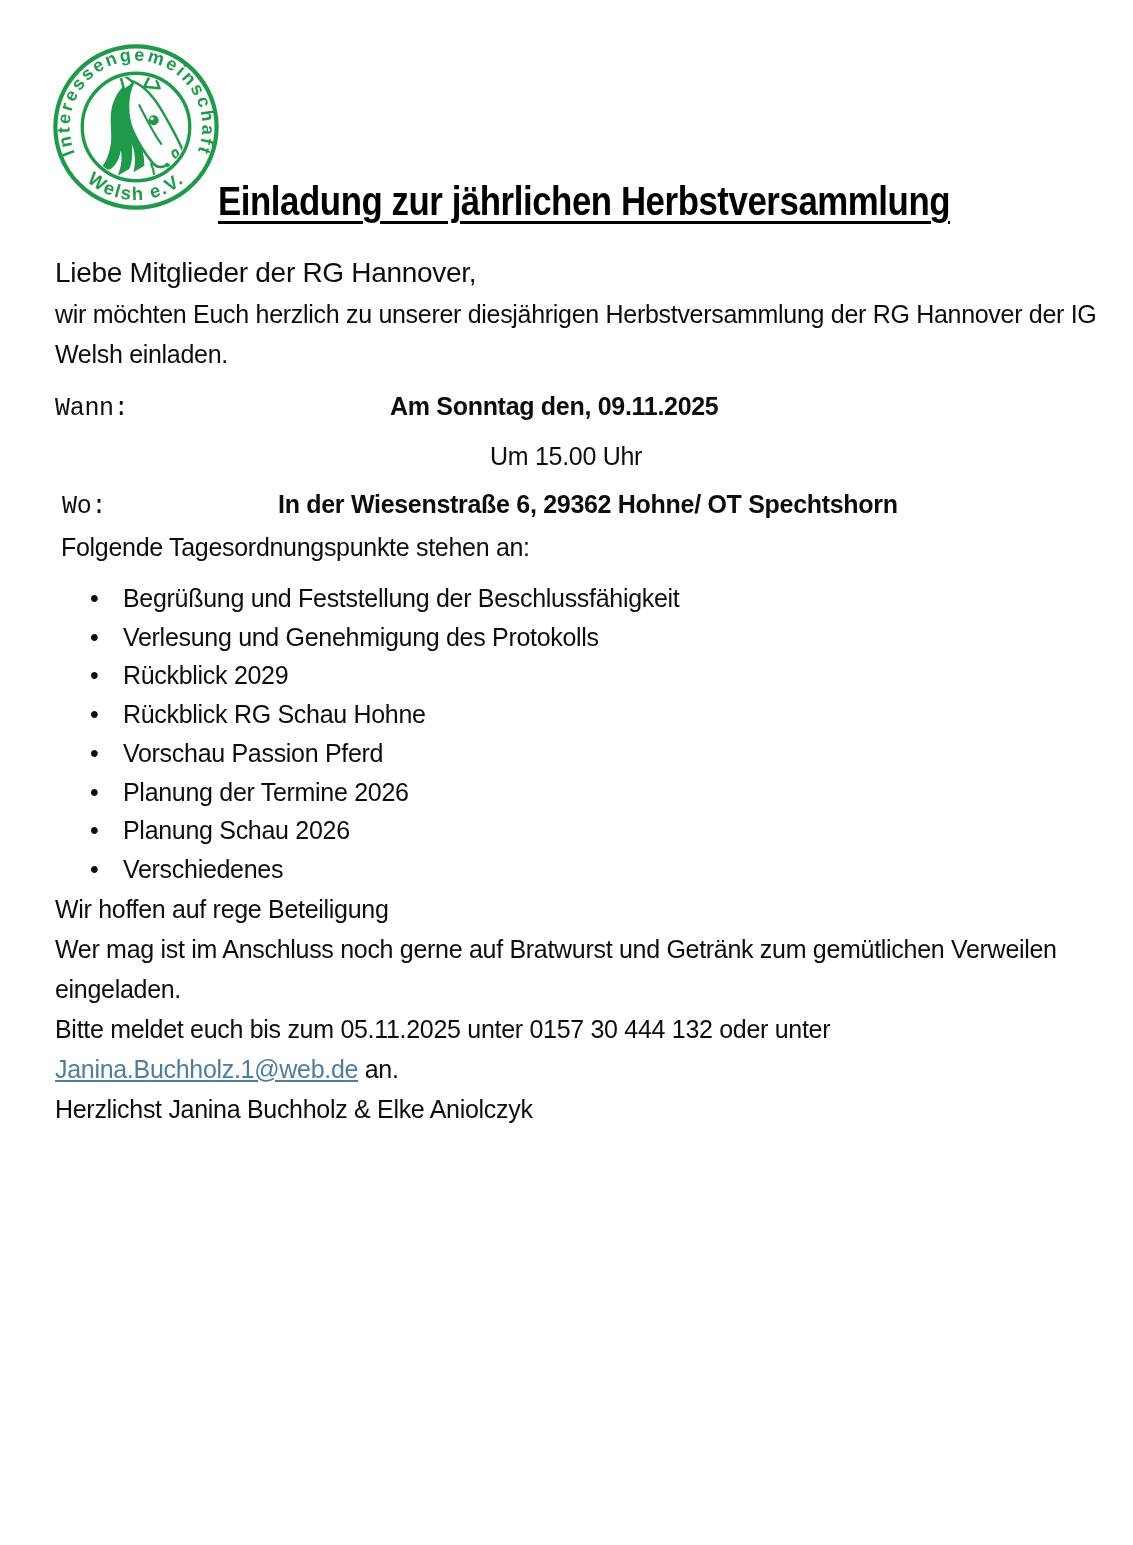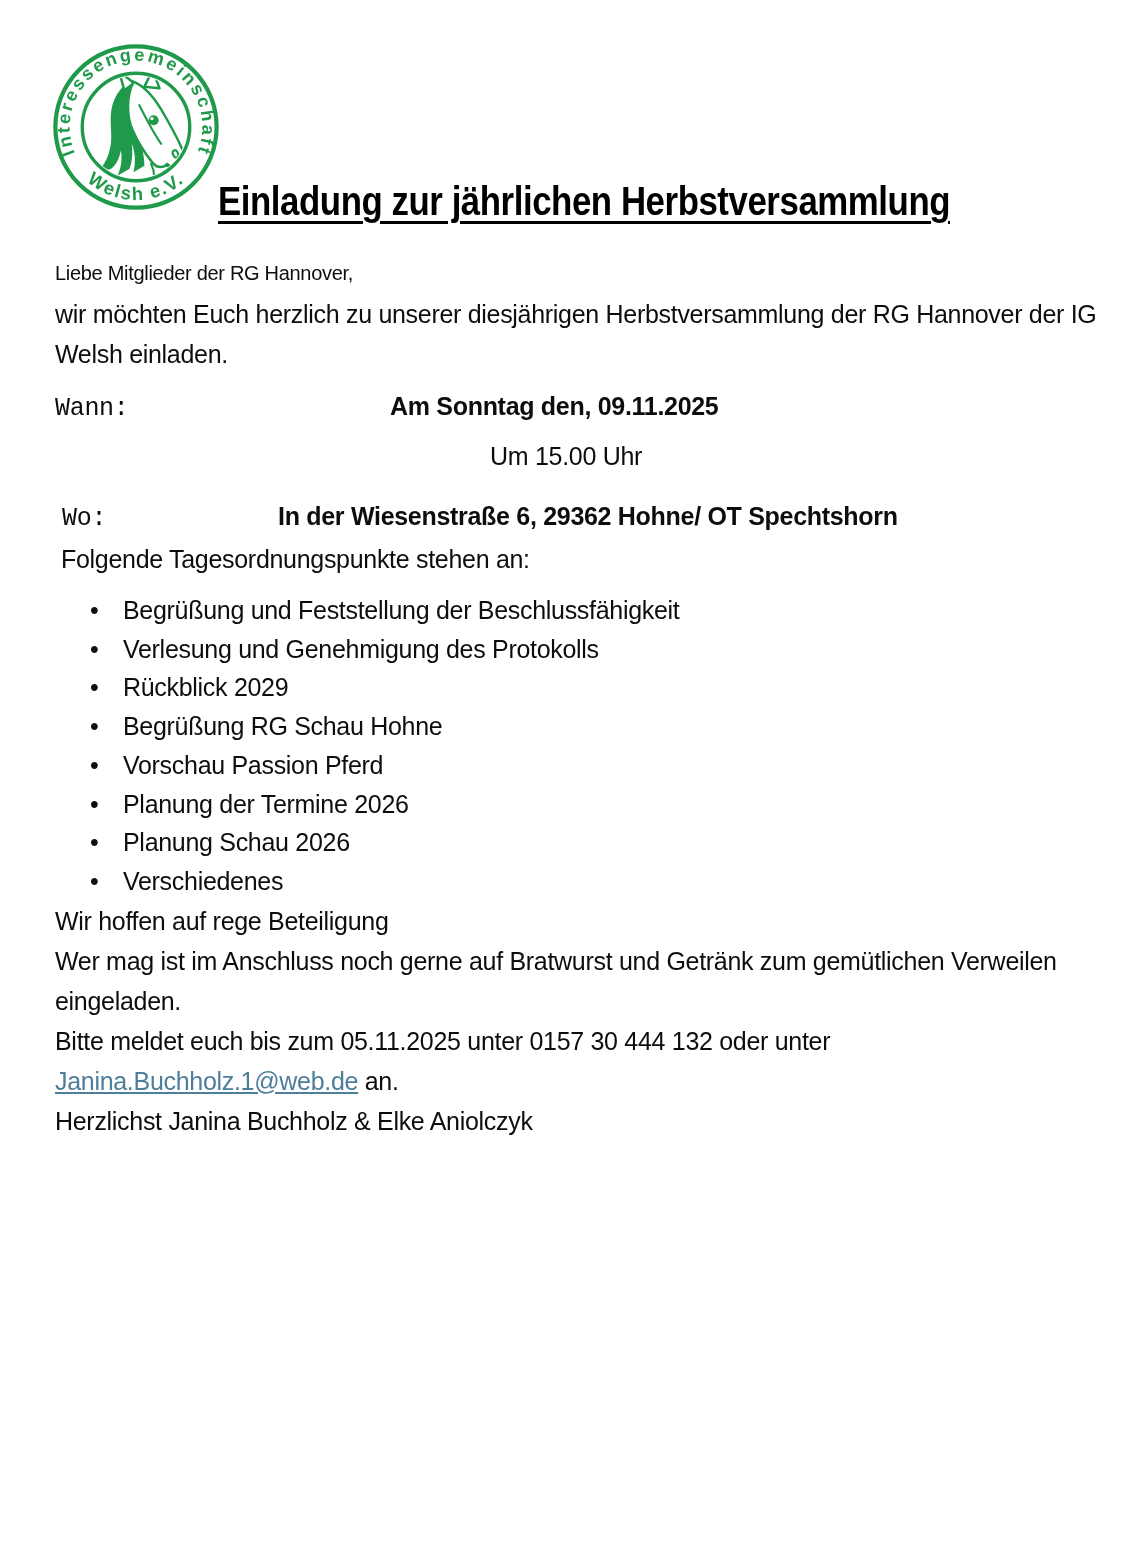--- a/index.html
+++ b/index.html
@@ -34,28 +34,28 @@
     color:#000;
   }
 
   
   .content{
     position:absolute;left:0;top:0;width:100%;
     padding:252px 20px 0 55px;
     font-size:25px;line-height:40px;letter-spacing:-0.3px;
   }
   .content p{margin:0;}
-  .greeting{font-size:20px;line-height:42px;}
+  .greeting{font-size:28px;line-height:42px;}
   .row{margin-top:12px;}
   .row-label{display:inline-block;font-family:Liberation Mono, monospace;}
   .when-label{width:335px;}
   .wo-label{width:223px;padding-left:7px;}
   .row-value{font-weight:700;}
   .time-row{margin-top:7px;padding-left:435px;font-weight:400;}
-  .wo-row{margin-top:20px;}
+  .wo-row{margin-top:8px;}
   .agenda-heading{margin-top:64px;padding-left:6px;}
   .agenda-list{list-style:none;margin:12px 0 0 0;padding:0 0 0 35px;}
   .agenda-list li{position:relative;padding-left:33px;line-height:38.7px;}
   .agenda-list li::before{content:"\2022";position:absolute;left:0;top:0;}
   .hope{margin-top:60px;}
   .followup{margin-top:7px;}
   .registration{margin-top:57px;}
   .email-link{color:var(--link);cursor:pointer;}
   .signature{margin-top:52px;}
 </style>
@@ -108,21 +108,21 @@
     <div class="time-row">Um 15.00 Uhr</div>
     <div class="row wo-row">
       <span class="row-label wo-label">Wo:</span><span class="row-value">In der Wiesenstraße 6, 29362 Hohne/ OT Spechtshorn</span>
     </div>
 
     <p class="agenda-heading">Folgende Tagesordnungspunkte stehen an:</p>
     <ul class="agenda-list">
       <li>Begrüßung und Feststellung der Beschlussfähigkeit</li>
       <li>Verlesung und Genehmigung des Protokolls</li>
       <li>Rückblick 2029</li>
-      <li>Begrüßung RG Schau Hohne</li>
+      <li>Rückblick RG Schau Hohne</li>
       <li>Vorschau Passion Pferd</li>
       <li>Planung der Termine 2026</li>
       <li>Planung Schau 2026</li>
       <li>Verschiedenes</li>
     </ul>
 
     <p class="hope">Wir hoffen auf rege Beteiligung</p>
     <p class="followup">Wer mag ist im Anschluss noch gerne auf Bratwurst und Getränk zum gemütlichen Verweilen eingeladen.</p>
 
     <p class="registration"><span>Bitte meldet euch bis zum 05.11.2025 unter 0157 30 444 132 oder unter </span><a class="email-link" href="#">Janina.Buchholz.1@web.de</a><span> an.</span></p>

